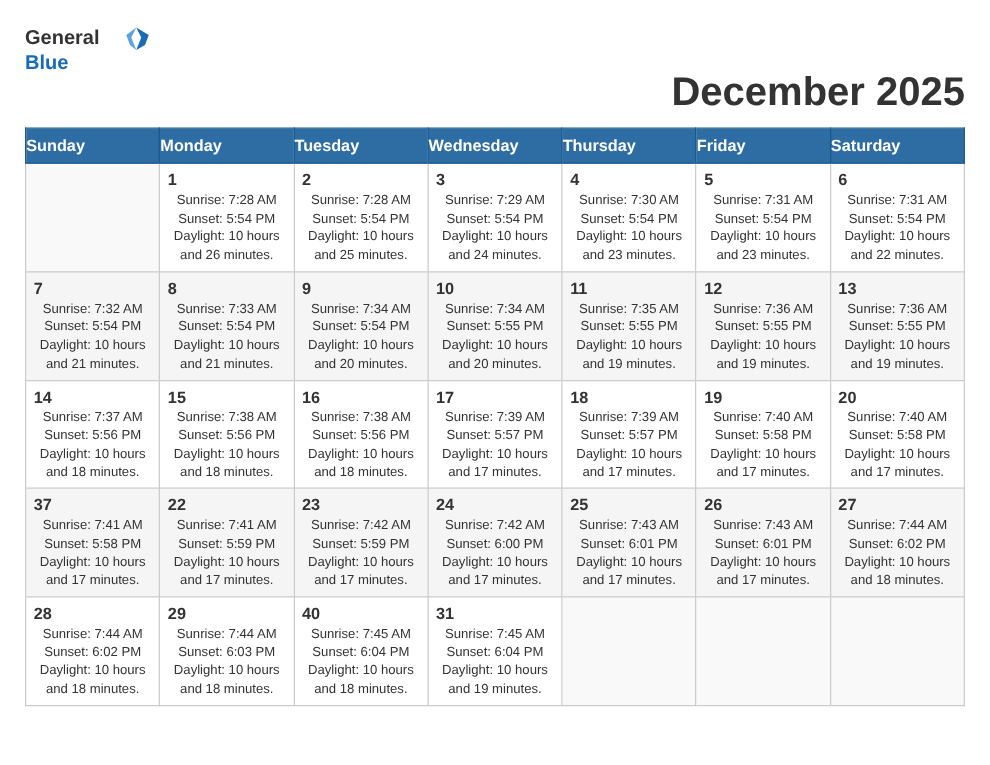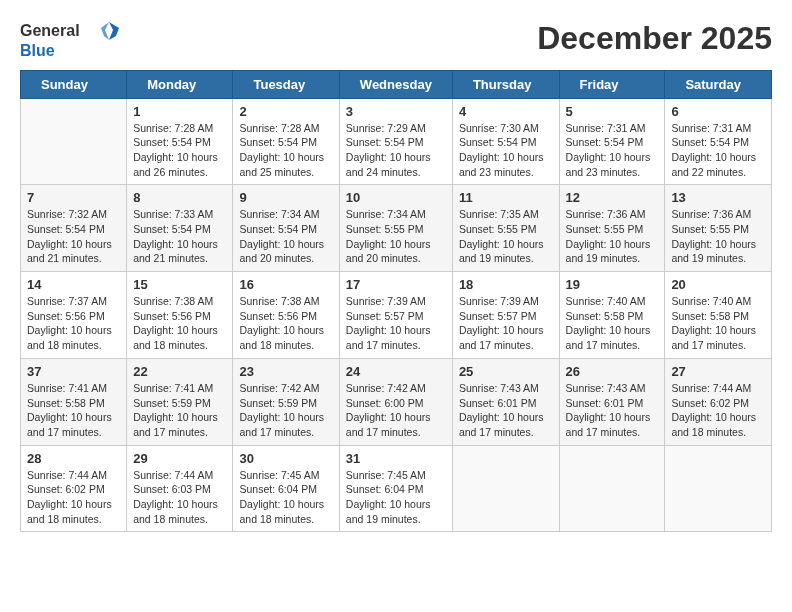--- a/index.html
+++ b/index.html
@@ -16,40 +16,41 @@
       align-items: flex-start;
       margin-bottom: 10px;
     }
     .logo {
       display: flex;
       align-items: center;
       gap: 4px;
     }
     .title-area {
       text-align: right;
+      margin-top: 35px;
     }
     .month-title {
       font-size: 32px;
       font-weight: bold;
       color: #333;
     }
     .location-title {
       font-size: 16px;
       color: #555;
     }
     .calendar {
       width: 100%;
       border-collapse: collapse;
       border: 1px solid #ccc;
     }
     .calendar th {
       background-color: #2e6da4;
       color: #fff;
       text-align: left;
-      padding: 6px 20px;
+      padding: 6px 0;
       font-size: 13px;
       font-weight: bold;
       border: 1px solid #1a5a8a;
     }
     .calendar td {
       vertical-align: top;
       padding: 5px 6px;
       border: 1px solid #ccc;
       width: 107px;
       min-height: 80px;
@@ -66,20 +67,21 @@
     .day-num {
       font-weight: bold;
       font-size: 13px;
       display: block;
       margin-bottom: 2px;
     }
     .day-info {
       font-size: 10.5px;
       color: #333;
       line-height: 1.4;
+      text-align: center;
     }
     .empty-cell {
       background: #f9f9f9 !important;
     }
   </style>
 </head>
 <body>
 
 <div class="header-area">
   <div class="logo">
@@ -319,21 +321,21 @@
 and 18 minutes.</div>
         </td>
         <td>
           <span class="day-num">29</span>
           <div class="day-info">Sunrise: 7:44 AM
 Sunset: 6:03 PM
 Daylight: 10 hours
 and 18 minutes.</div>
         </td>
         <td>
-          <span class="day-num">30</span>
+          <span class="day-num">40</span>
           <div class="day-info">Sunrise: 7:45 AM
 Sunset: 6:04 PM
 Daylight: 10 hours
 and 18 minutes.</div>
         </td>
         <td>
           <span class="day-num">31</span>
           <div class="day-info">Sunrise: 7:45 AM
 Sunset: 6:04 PM
 Daylight: 10 hours

